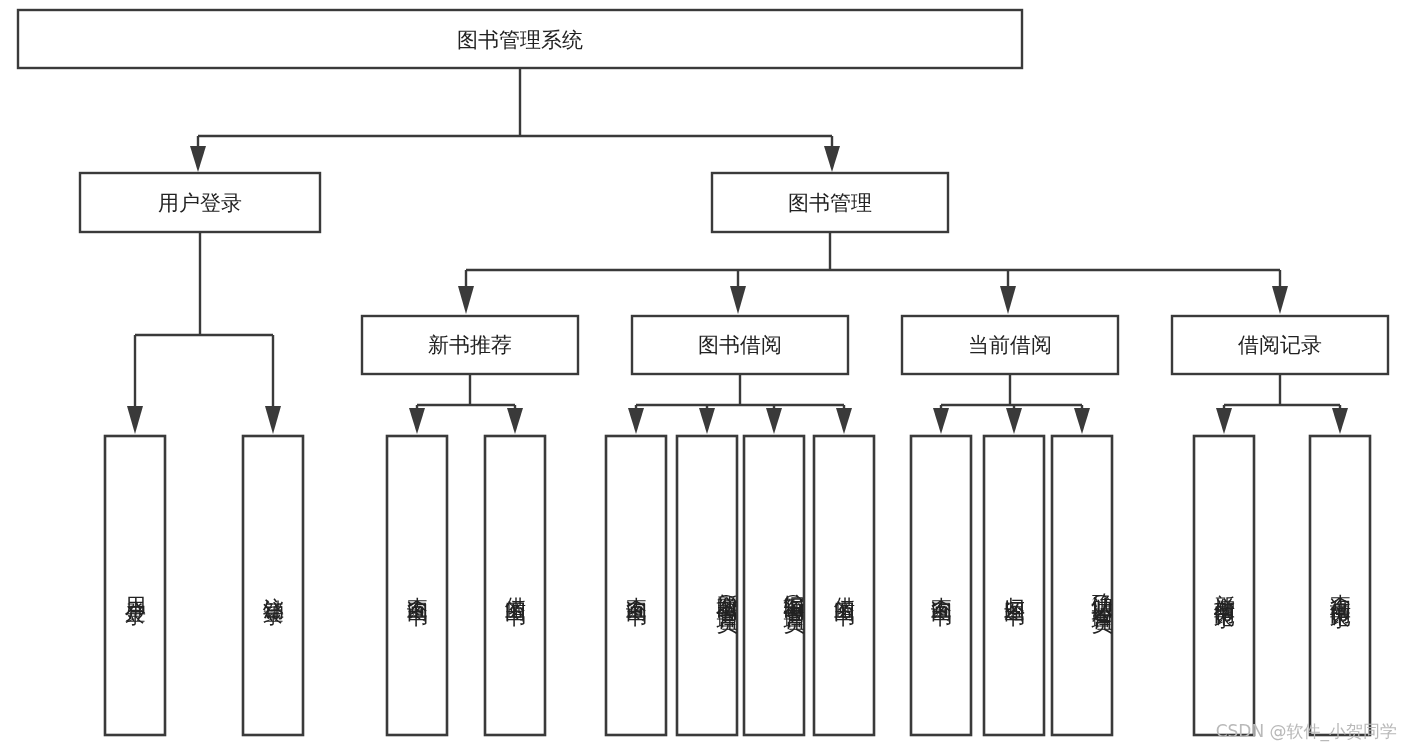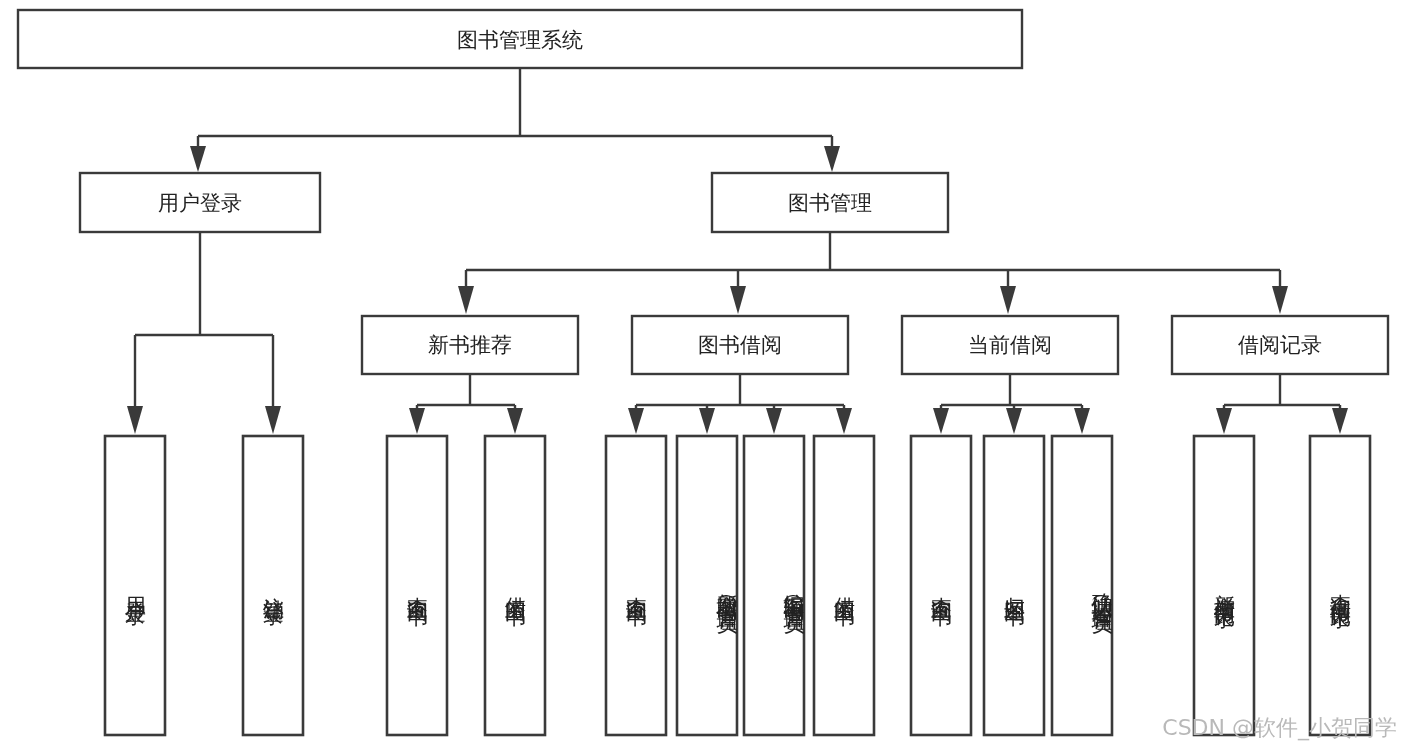--- a/index.html
+++ b/index.html
@@ -63,21 +63,21 @@
     justify-content: center;
     text-align: center;
     white-space: nowrap;
     pointer-events: none;
   }
   .watermark {
     position: absolute;
     right: 8px;
     bottom: 4px;
     font-family: "DejaVu Sans", "Liberation Sans", sans-serif;
-    font-size: 22px;
+    font-size: 17px;
     color: #b9b9b9;
     white-space: nowrap;
   }
 </style>
 </head>
 <body>
 
 <div id="diagram-root">
 
   <svg id="flow" viewBox="0 0 1405 747">

